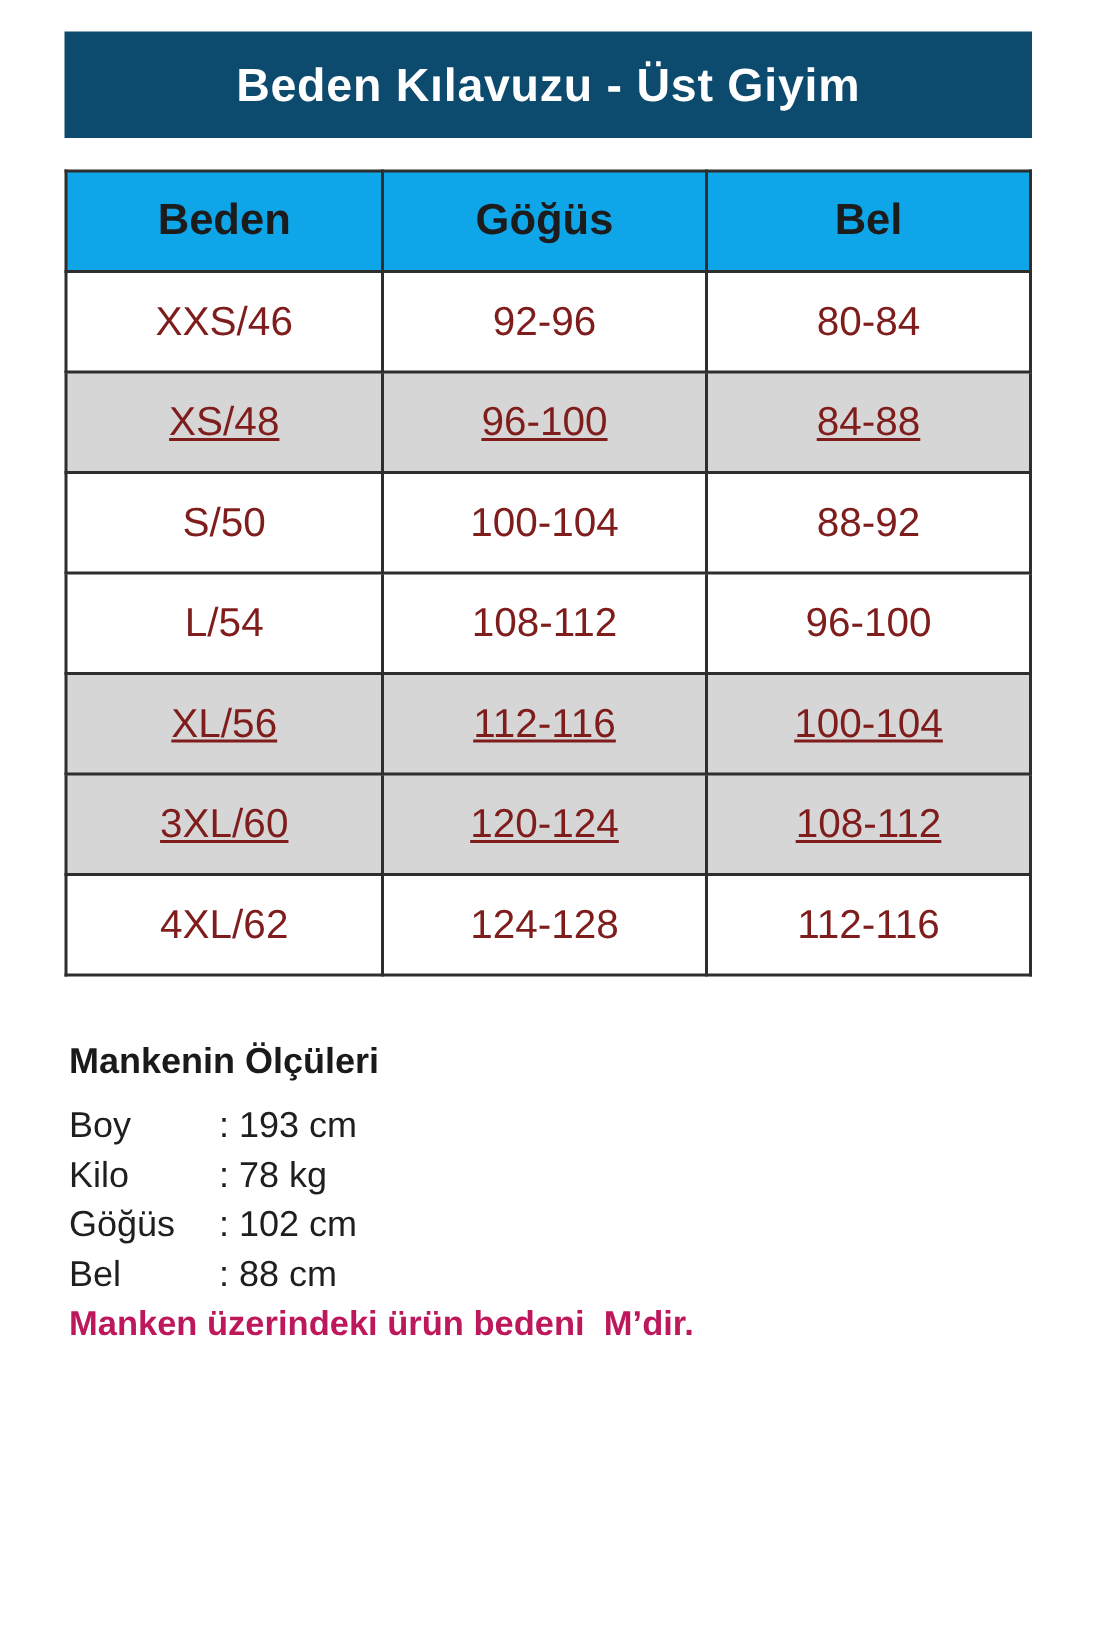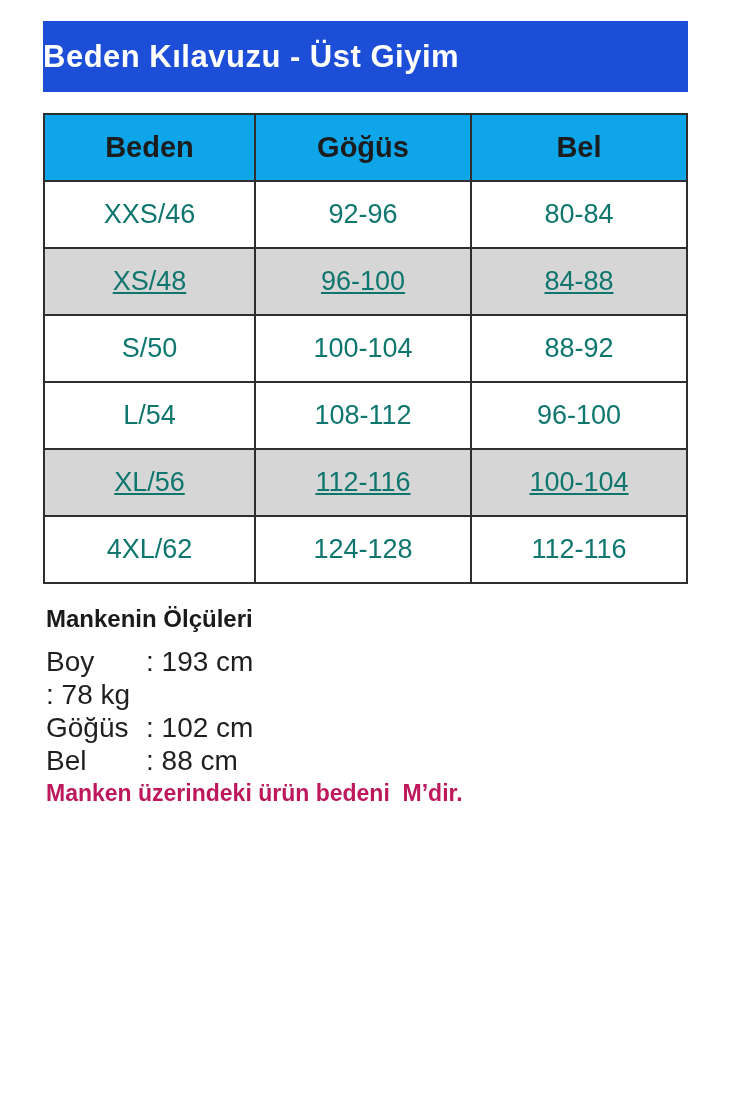--- a/index.html
+++ b/index.html
@@ -13,23 +13,24 @@
     width: 730px;
     height: 1096px;
     box-sizing: border-box;
     padding: 21px 43px 0 43px;
     background: #ffffff;
     overflow: hidden;
   }
   .title-bar {
     width: 645px;
     height: 71px;
-    background: #1d4ed8;
+    background: #0c4a6e;
     display: flex;
     align-items: center;
+    justify-content: center;
   }
   .title-text {
     color: #ffffff;
     font-size: 31px;
     font-weight: bold;
     letter-spacing: 0.5px;
   }
   table.size-table {
     border-collapse: collapse;
     table-layout: fixed;
@@ -46,39 +47,39 @@
   }
   .size-table th {
     background: #0ea5e9;
     font-size: 29px;
     font-weight: bold;
     color: #1c1c1c;
   }
   .size-table td {
     font-size: 27px;
     background: #ffffff;
-    color: #0f766e;
+    color: #7f1d1d;
   }
   .size-table tr.alt td {
     background: #d6d6d6;
     text-decoration: underline;
   }
   .measurements {
-    margin-top: 21px;
+    margin-top: 43px;
     padding-left: 3px;
   }
   .m-heading {
     font-size: 24px;
     font-weight: bold;
     margin-bottom: 12px;
     color: #1a1a1a;
   }
   .m-row {
     display: flex;
-    font-size: 28px;
+    font-size: 24px;
     line-height: 33px;
     color: #1f1f1f;
   }
   .m-label {
     width: 100px;
     flex: 0 0 100px;
   }
   .m-value {
     white-space: pre-wrap;
   }
@@ -131,36 +132,42 @@
       <tr>
         <td>L/54</td>
         <td>108-112</td>
         <td>96-100</td>
       </tr>
       <tr class="alt">
         <td>XL/56</td>
         <td>112-116</td>
         <td>100-104</td>
       </tr>
+      <tr class="alt">
+        <td>3XL/60</td>
+        <td>120-124</td>
+        <td>108-112</td>
+      </tr>
       <tr>
         <td>4XL/62</td>
         <td>124-128</td>
         <td>112-116</td>
       </tr>
     </tbody>
   </table>
 
   <div class="measurements">
     <div class="m-heading">Mankenin Ölçüleri</div>
 
     <div class="m-row">
       <span class="m-label">Boy</span>
       <span class="m-value">: 193 cm</span>
     </div>
     <div class="m-row">
+      <span class="m-label">Kilo</span>
       <span class="m-value">: 78 kg</span>
     </div>
     <div class="m-row">
       <span class="m-label">Göğüs</span>
       <span class="m-value">: 102 cm</span>
     </div>
     <div class="m-row">
       <span class="m-label">Bel</span>
       <span class="m-value">: 88 cm</span>
     </div>

